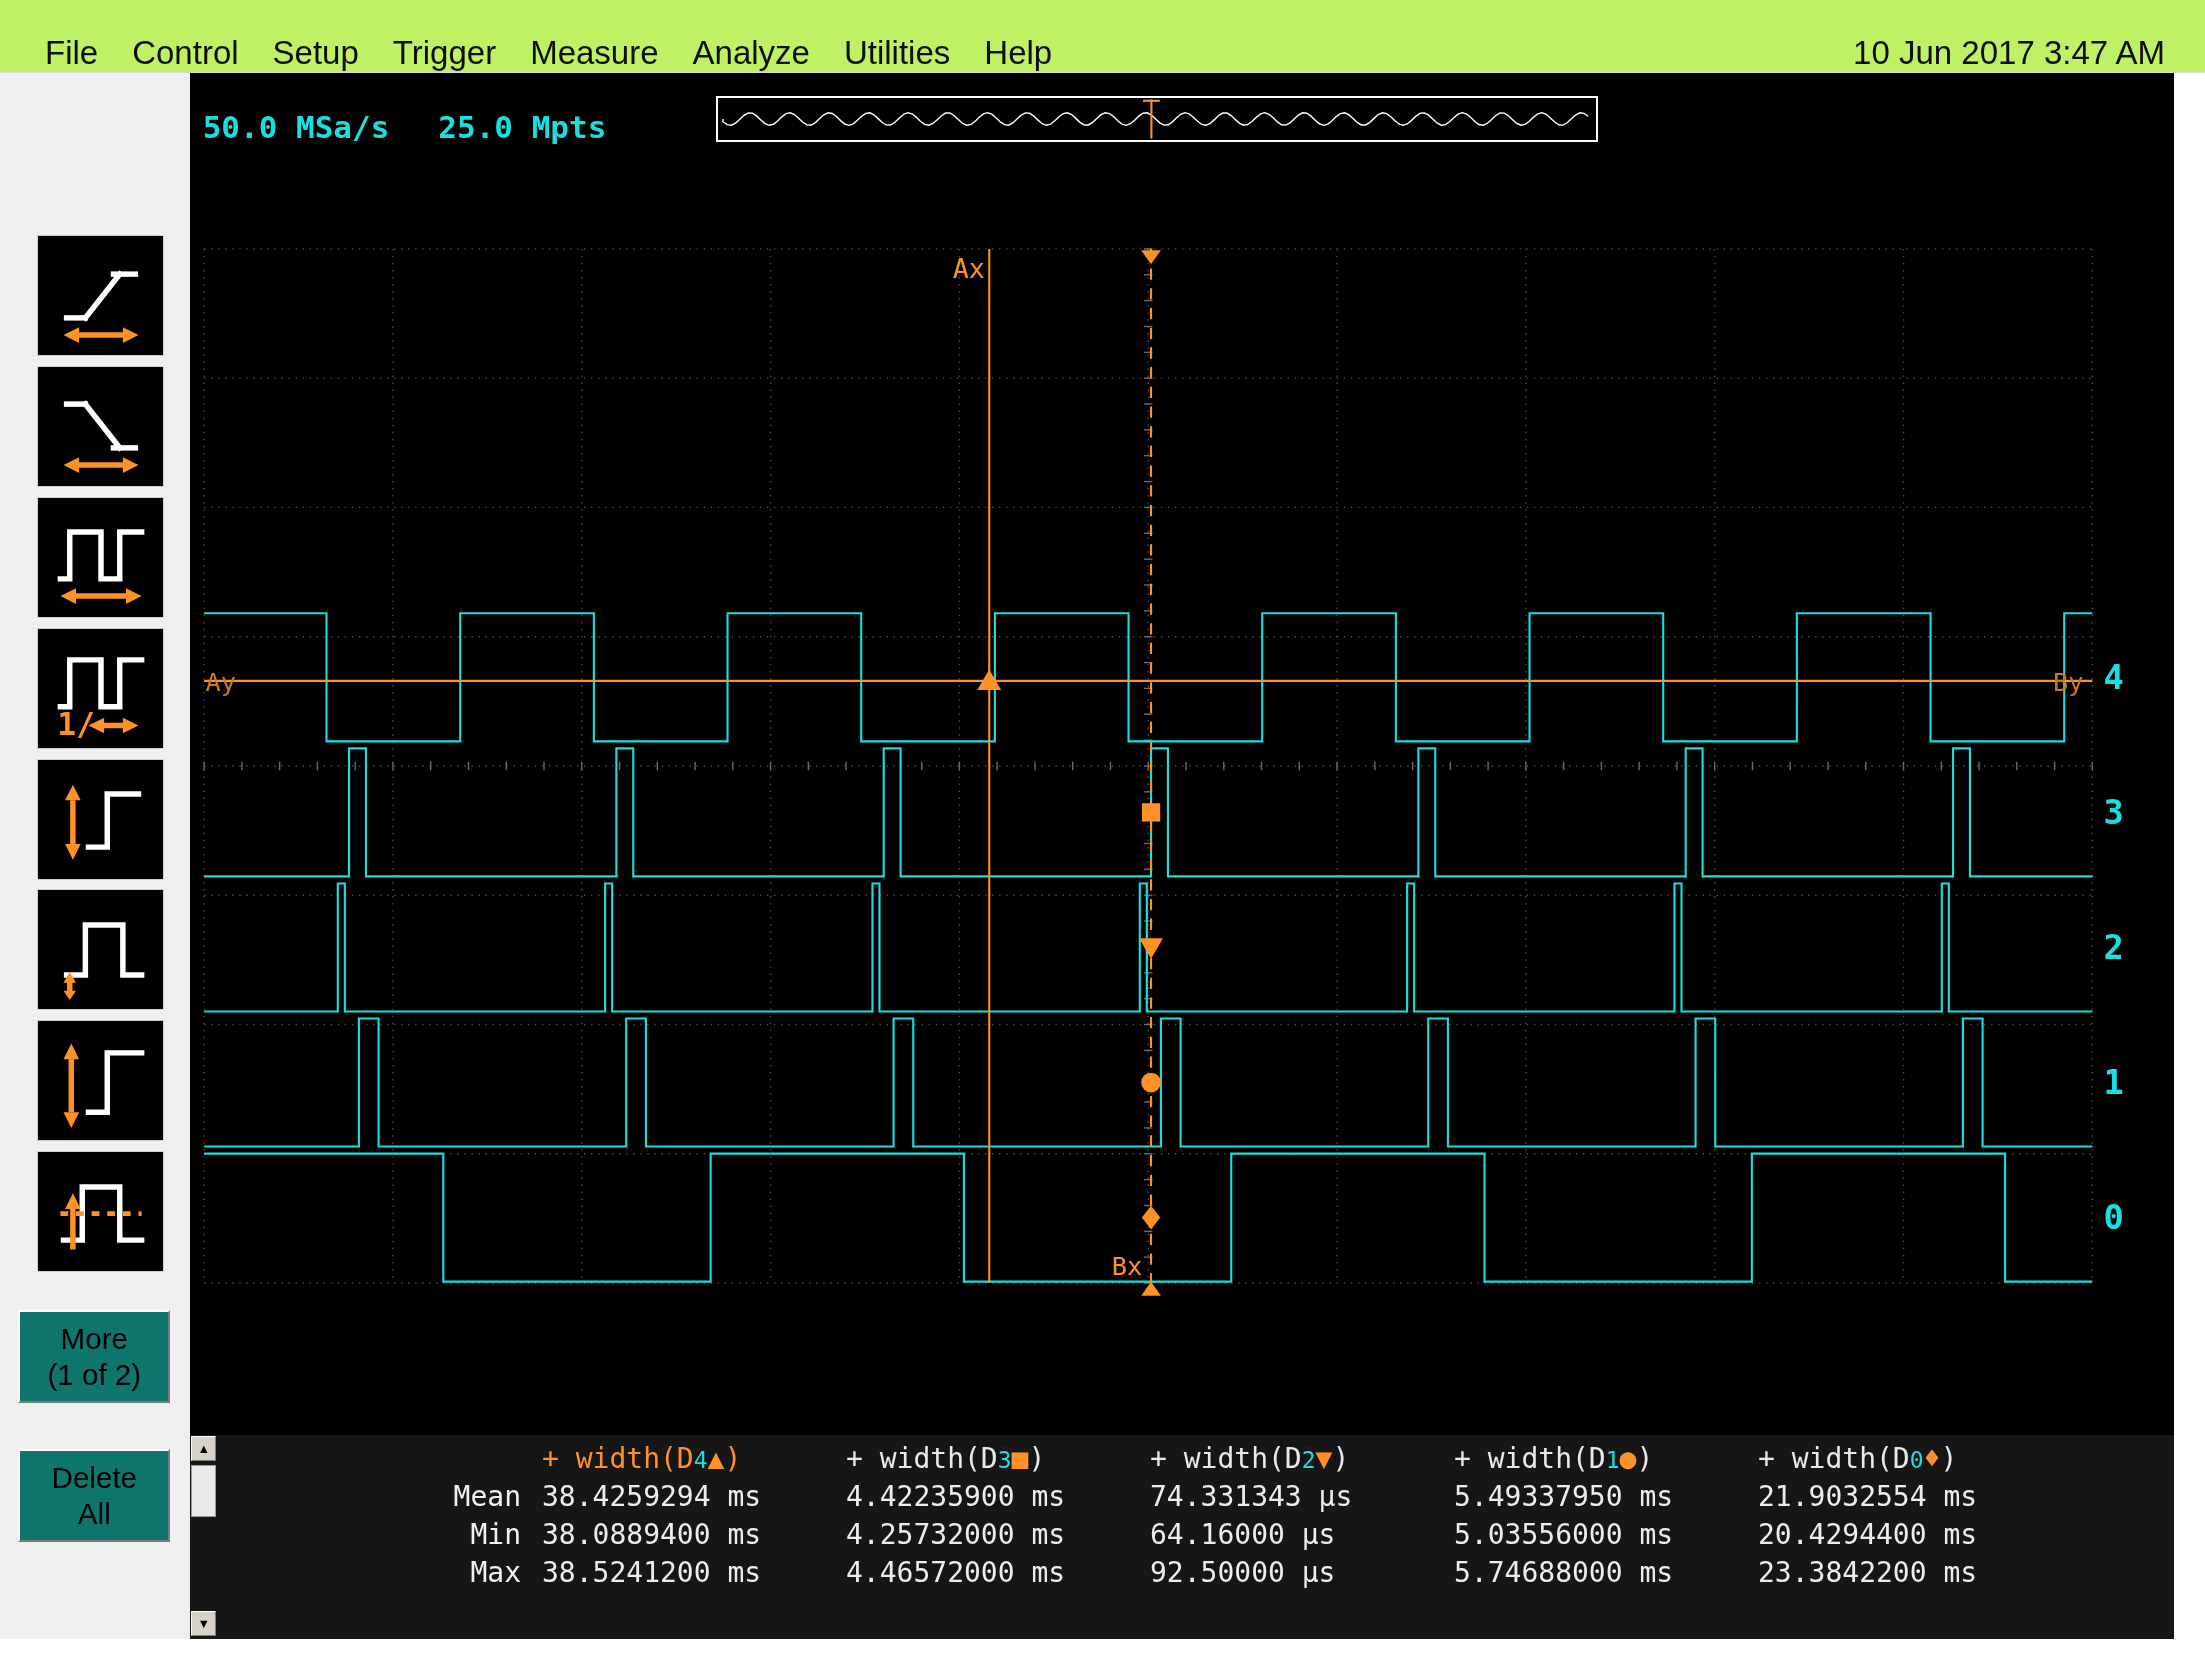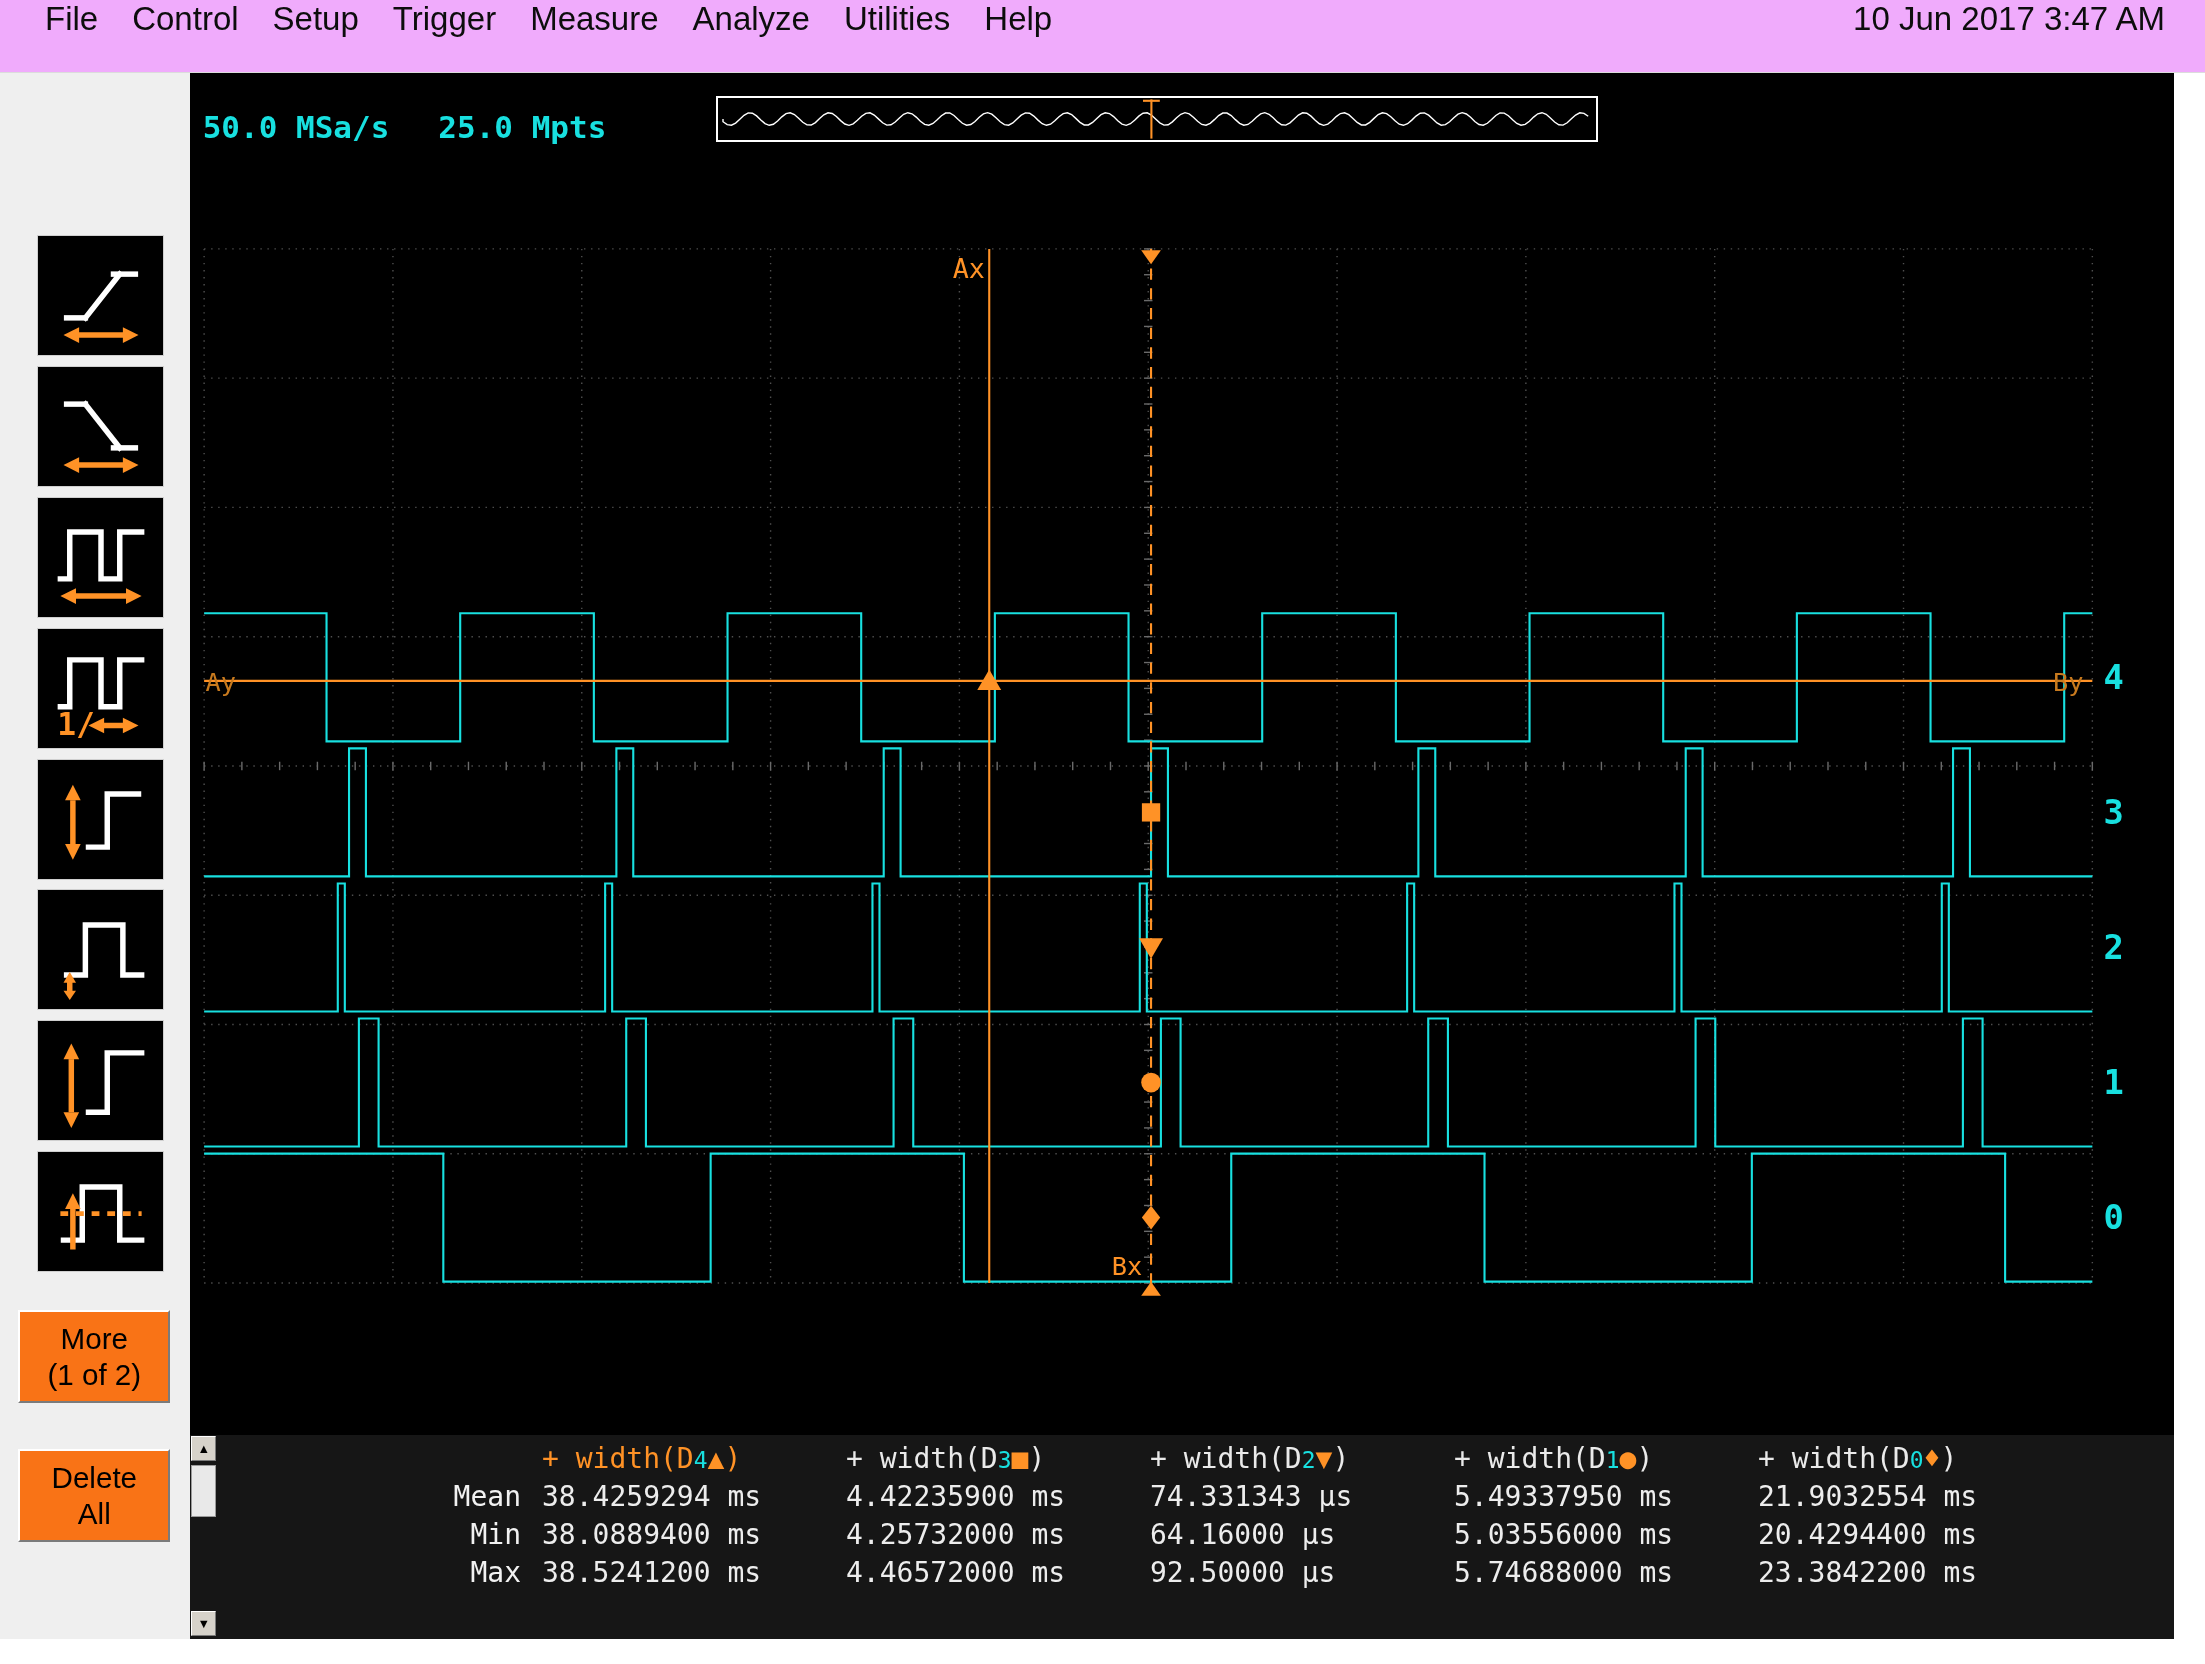--- a/index.html
+++ b/index.html
@@ -1,33 +1,33 @@
 <!DOCTYPE html>
 <html style="font-size:11.3px"><head>
 <meta charset="utf-8">
 <style>
   *{margin:0;padding:0;box-sizing:border-box}
   html,body{width:2205px;height:1665px;background:#ffffff;overflow:hidden;
     font-family:"Liberation Sans",sans-serif;}
-  .menubar{position:absolute;left:0;top:0;width:2205px;height:73px;background:#f0abfc;
-    border-bottom:1.4px solid #dcdcdc;display:flex;align-items:flex-start;}
+  .menubar{position:absolute;left:0;top:0;width:2205px;height:73px;background:#bef264;
+    border-bottom:1.4px solid #dcdcdc;display:flex;align-items:flex-end;}
   .menu-items{display:flex;gap:34px;padding-left:45px;}
   .menu-item{font-size:33px;color:#0d0d0d;cursor:default;}
   .datetime{margin-left:auto;padding-right:40px;font-size:33px;color:#0d0d0d;}
   .sidebar{position:absolute;left:0;top:73px;width:190px;height:1566px;background:#efefef;}
   .tools{position:absolute;left:37px;top:162px;display:flex;flex-direction:column;gap:9.9px;}
   .tool{width:127px;height:121px;background:#000;border:1.4px solid #cfcfcf;
     display:flex;align-items:center;justify-content:center;cursor:pointer;}
   .tool svg{width:100px;height:100px;}
   .tool svg .w{stroke:#fff;stroke-width:3.5;fill:none;stroke-linecap:square;}
   .tool svg .o{stroke:#FF9226;stroke-width:3.5;fill:none;}
   .tool svg .of{fill:#FF9226;stroke:none;}
   .tool svg .od{stroke:#FF9226;stroke-width:3;fill:none;stroke-dasharray:5 5;}
   .tool svg .ot{fill:#FF9226;font:bold 20px "DejaVu Sans Mono",monospace;}
-  .sbtn{position:absolute;left:18.3px;width:152px;height:93px;background:#f97316;
+  .sbtn{position:absolute;left:18.3px;width:152px;height:93px;background:#0f766e;
     border:2.1px solid;border-color:#ffffff #7b7b7b #7b7b7b #ffffff;
     font-family:"Liberation Sans",sans-serif;font-size:29.6px;color:#000;
     display:flex;flex-direction:column;align-items:center;justify-content:center;line-height:1.2;cursor:pointer;}
   #more-btn{top:1237px;}
   #del-btn{top:1376px;}
   .main{position:absolute;left:190px;top:73px;width:1984px;height:1362px;background:#000;}
   .status{position:absolute;left:12.7px;top:28px;display:flex;gap:49px;
     font-family:"DejaVu Sans Mono",monospace;font-size:31px;font-weight:600;margin-top:8px;}
   .preview{position:absolute;left:526px;top:22.5px;width:882px;height:46px;background:#000;border:2.1px solid #ffffff;}
   .preview svg{width:100%;height:100%;display:block;}

